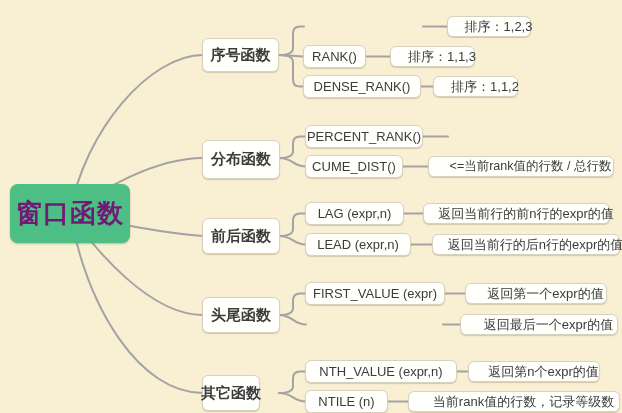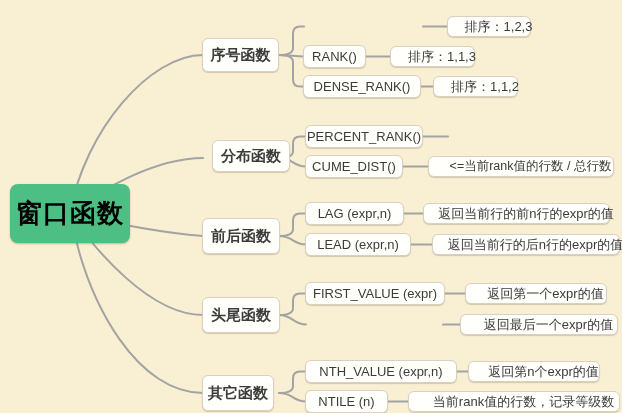--- a/index.html
+++ b/index.html
@@ -23,21 +23,21 @@
     border-radius:6px;
     color:#3b3b3b;
     box-shadow:0 1px 1px rgba(150,130,90,.35);
     box-sizing:border-box;
     cursor:default;
   }
   .root{
     background:#4dbe84;
     border:none;
     border-radius:8px;
-    color:#000000;
+    color:#701a75;
     font-size:26px;
     font-weight:600;
     letter-spacing:1px;
     box-shadow:0 1px 2px rgba(120,100,60,.4);
   }
   .branch{font-size:15px;font-weight:600;color:#3c3c3c;}
   .func{font-size:13px;}
   .leaf{font-size:13px;padding-left:19px;}
   .leaf.tight{font-size:12.5px;}
 </style>
@@ -79,24 +79,24 @@
     <path d="M 411 244.5 L 432 244.5"></path>
     <path d="M 445 293.5 L 465 293.5"></path>
     <path d="M 443 324.5 L 460 324.5"></path>
     <path d="M 457 371.5 L 468 371.5"></path>
     <path d="M 388 401.5 L 408 401.5"></path>
   </svg>
 
   <div class="node root" style="left:10px;top:184px;width:120px;height:59px;">窗口函数</div>
 
   <div class="node branch" style="left:202px;top:38px;width:77px;height:34px;">序号函数</div>
-  <div class="node branch" style="left:212px;top:140px;width:78px;height:32px;">分布函数</div>
+  <div class="node branch" style="left:202px;top:140px;width:78px;height:39px;">分布函数</div>
   <div class="node branch" style="left:202px;top:218px;width:78px;height:36px;">前后函数</div>
   <div class="node branch" style="left:202px;top:297px;width:78px;height:36px;">头尾函数</div>
-  <div class="node branch" style="left:202px;top:375px;width:72px;height:36px;">其它函数</div>
+  <div class="node branch" style="left:202px;top:375px;width:58px;height:36px;">其它函数</div>
 
   <div class="node leaf" style="left:447px;top:16px;width:84px;height:21px;">排序：1,2,3</div>
   <div class="node func" style="left:303px;top:45px;width:63px;height:23px;">RANK()</div>
   <div class="node leaf" style="left:390px;top:46px;width:85px;height:21px;">排序：1,1,3</div>
   <div class="node func" style="left:303px;top:75px;width:118px;height:23px;">DENSE_RANK()</div>
   <div class="node leaf" style="left:433px;top:76px;width:85px;height:21px;">排序：1,1,2</div>
 
   <div class="node func" style="left:305px;top:125px;width:118px;height:23px;">PERCENT_RANK()</div>
   <div class="node func" style="left:305px;top:155px;width:98px;height:23px;">CUME_DIST()</div>
   <div class="node leaf tight" style="left:428px;top:156px;width:186px;height:21px;">&lt;=当前rank值的行数 / 总行数</div>

